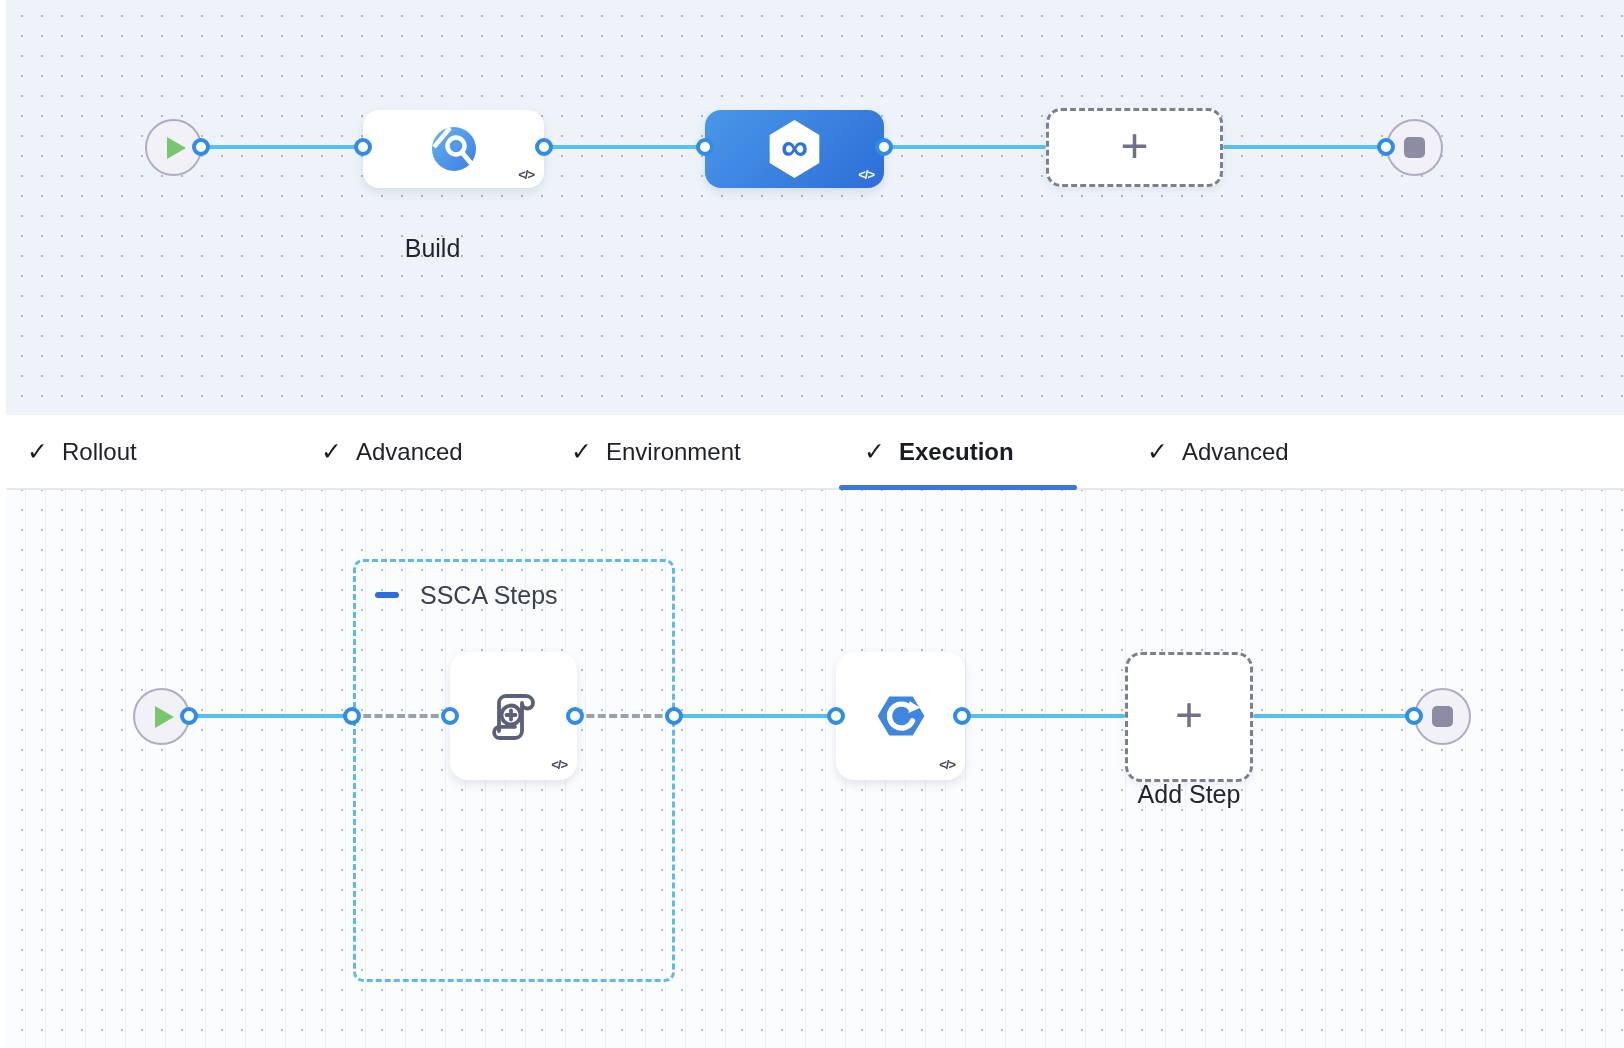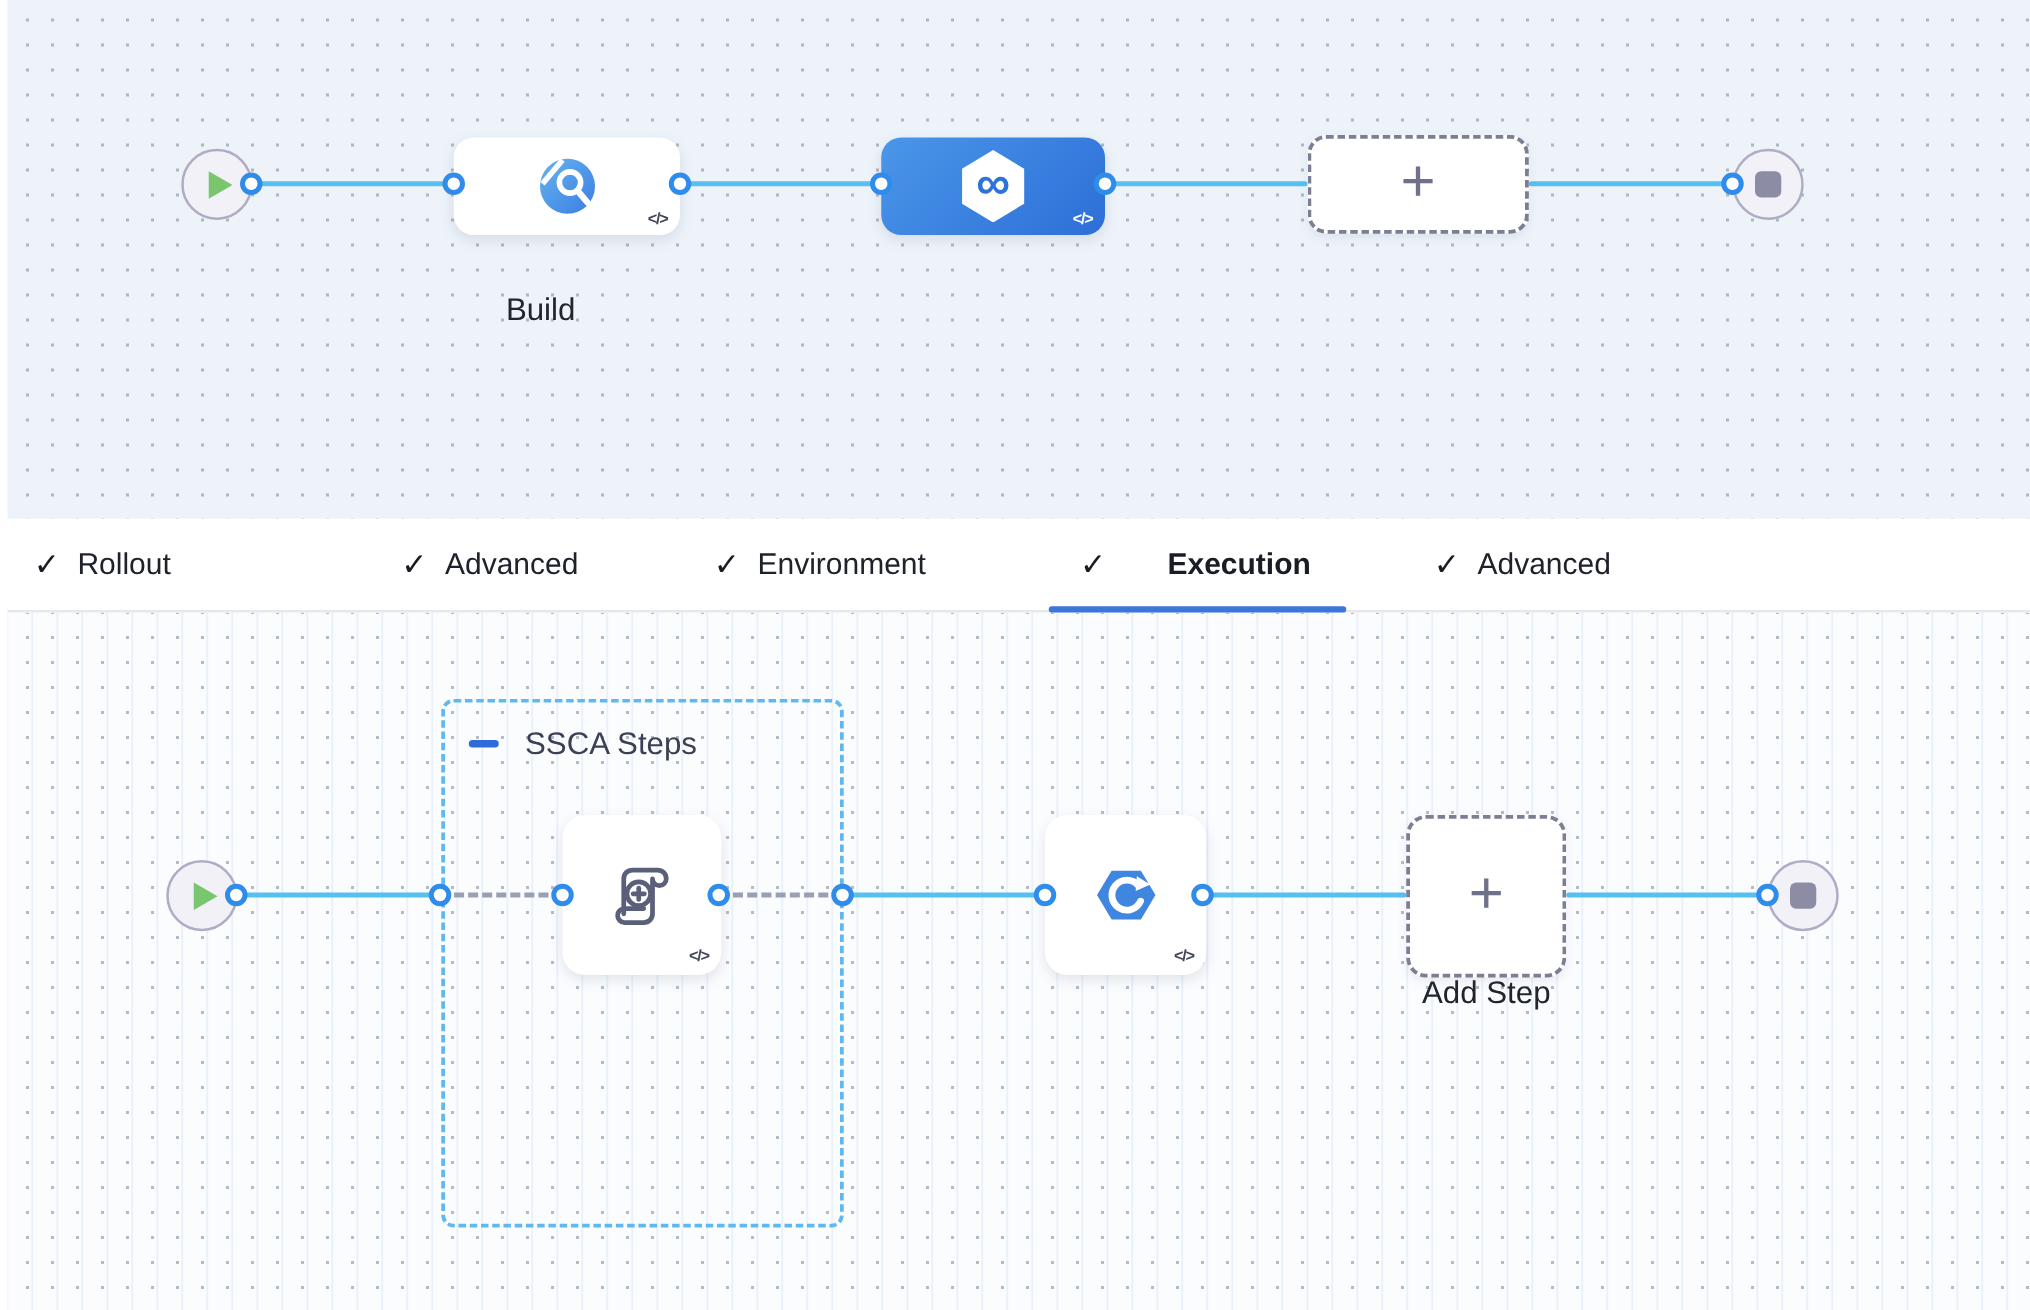--- a/index.html
+++ b/index.html
@@ -77,21 +77,21 @@
   .infinity { font-size:38px; font-weight:700; color:#2e73d8; line-height:1; margin-top:-4px; }
 
   
   .tabbar {
     position:absolute; left:0; top:415px; width:1624px; height:75px; background:#fff;
     border-bottom:2px solid #e7e8ee; z-index:10;
   }
   .tab { position:absolute; top:0; height:73px; display:flex; align-items:center; gap:14px; cursor:pointer; }
   .tab .check { font-size:25px; font-weight:700; color:#191b22; }
   .tab .tlabel { font-size:24px; color:#20222b; }
-  .tab.active .tlabel { font-weight:700; color:#1b1d26;margin-left:35px; }
+  .tab.active .tlabel { font-weight:700; color:#1b1d26; }
   .tab-underline {
     position:absolute; left:839px; top:485px; width:238px; height:5px;
     background:#3b77d8; border-radius:4px; z-index:11;
   }
 
   
   .group-rect {
     position:absolute; left:353px; top:559px; width:322px; height:423px;
     border:3px dashed #5fb9f0; border-radius:10px; z-index:1;
   }

